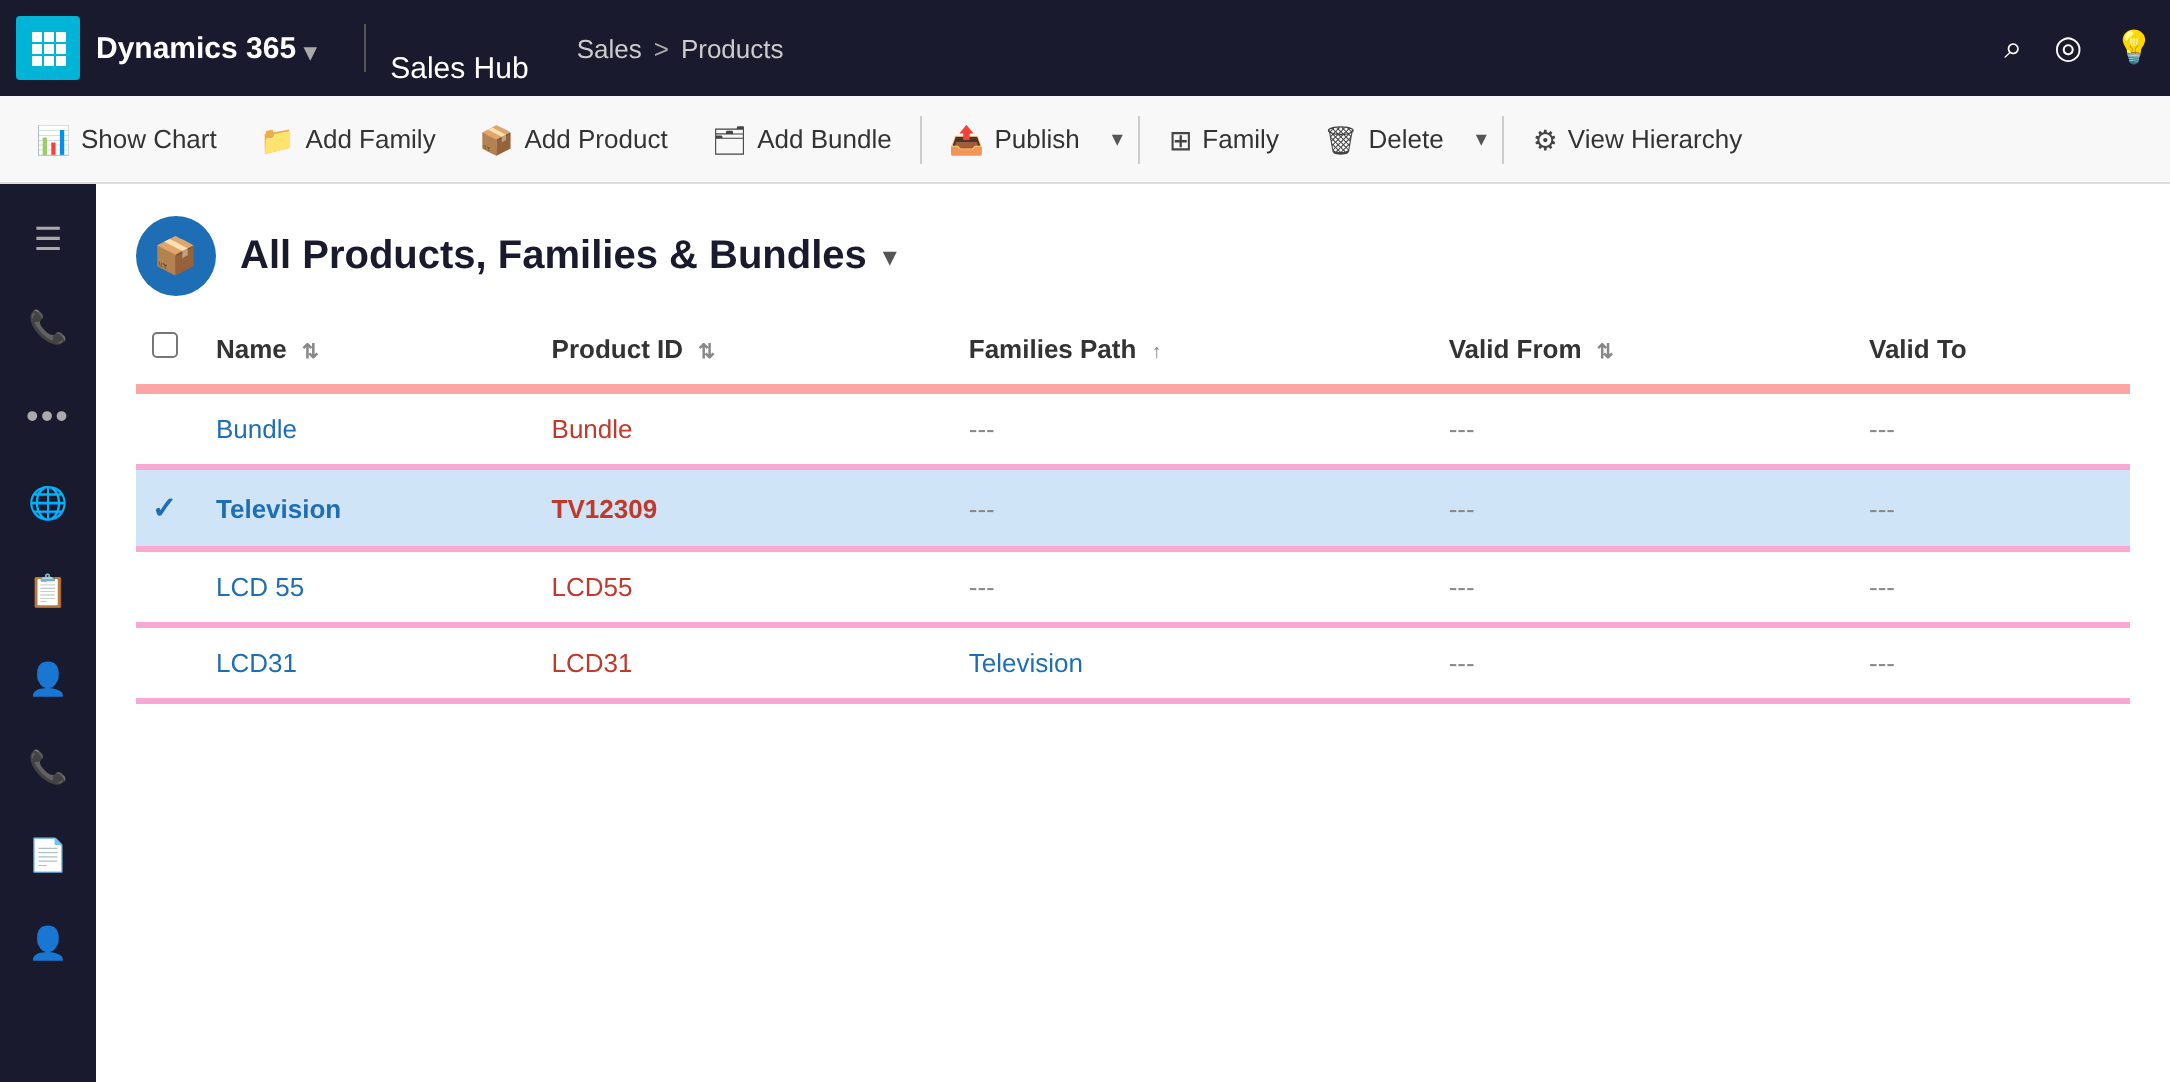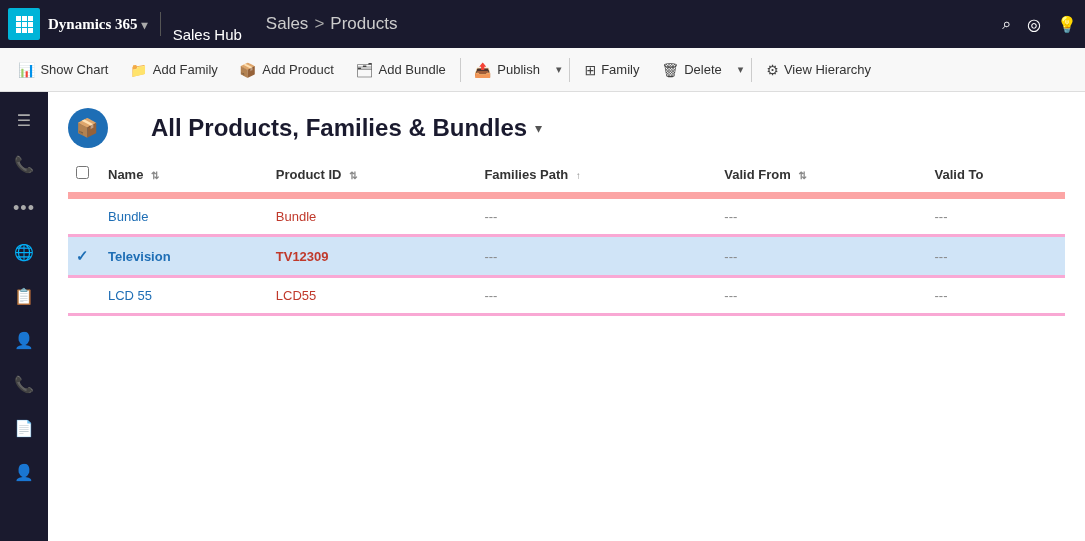--- a/index.html
+++ b/index.html
@@ -20,31 +20,31 @@
       display: flex; align-items: center; justify-content: center;
       border-radius: 2px;
       margin-right: 8px;
       cursor: pointer;
     }
     .top-nav .grid-icon svg { width: 18px; height: 18px; }
     .top-nav .app-name {
       font-size: 15px;
       font-weight: 600;
       color: #fff;
-      margin-right: 0;
-      display: flex; align-items: flex-end; gap: 4px; font-family: Liberation Serif, serif;
+      margin-right: 12px;
+      display: flex; align-items: flex-end; gap: 4px;
     }
     .top-nav .divider-v {
       width: 1px; height: 24px; background: #555; margin: 0 12px;
     }
     .top-nav .hub-name {
       font-size: 15px; color: #fff; font-weight: 400; margin-top: 20px;
     }
     .top-nav .breadcrumb {
-      margin-left: 24px; font-size: 17px; color: #ccc;
+      margin-left: 24px; font-size: 13px; color: #ccc;
       display: flex; align-items: center; gap: 6px;
     }
     .top-nav .breadcrumb a { color: #ccc; text-decoration: none; }
     .top-nav .breadcrumb .arrow { color: #aaa; }
     .top-nav .spacer { flex: 1; }
     .top-nav .nav-icons { display: flex; gap: 16px; align-items: center; }
     .top-nav .nav-icons span { color: #fff; font-size: 16px; cursor: pointer; }
 
     
     .toolbar {
@@ -108,36 +108,36 @@
     }
     .page-icon {
       width: 40px; height: 40px;
       background: #1e6eb5;
       border-radius: 50%;
       display: flex; align-items: center; justify-content: center;
       margin-right: 12px;
       color: #fff; font-size: 18px;
     }
     .page-title {
-      font-size: 24px; font-weight: 600; color: #1a1a2e; margin-left: 31px;
+      font-size: 20px; font-weight: 600; color: #1a1a2e;
     }
     .page-title-arrow {
       margin-left: 8px; color: #555; font-size: 14px; cursor: pointer;
     }
 
     
     .table-container {
       flex: 1; overflow: auto;
       padding: 0 20px;
     }
     table {
       width: 100%; border-collapse: collapse;
     }
     thead tr {
-      border-bottom: 7px solid #fca5a5;
+      border-bottom: 5px solid #fca5a5;
     }
     thead th {
       padding: 10px 8px;
       text-align: left;
       font-weight: 600; font-size: 13px; color: #333;
       white-space: nowrap;
       user-select: none;
     }
     thead th .sort-icon {
       display: inline-block; margin-left: 4px; color: #888; font-size: 10px;
@@ -303,18 +303,26 @@
               <td class="muted">---</td>
             </tr>
             <tr>
               <td></td>
               <td class="link-cell"><a href="#">LCD 55</a></td>
               <td class="id-cell"><a href="#">LCD55</a></td>
               <td class="muted">---</td>
               <td class="muted">---</td>
               <td class="muted">---</td>
             </tr>
+            <tr>
+              <td></td>
+              <td class="link-cell"><a href="#">LCD31</a></td>
+              <td class="id-cell"><a href="#">LCD31</a></td>
+              <td style="color: rgb(30, 110, 181);">Television</td>
+              <td class="muted">---</td>
+              <td class="muted">---</td>
+            </tr>
           </tbody>
       </table>
     </div>
 
   </div>
 </div>
 
 </body></html>

